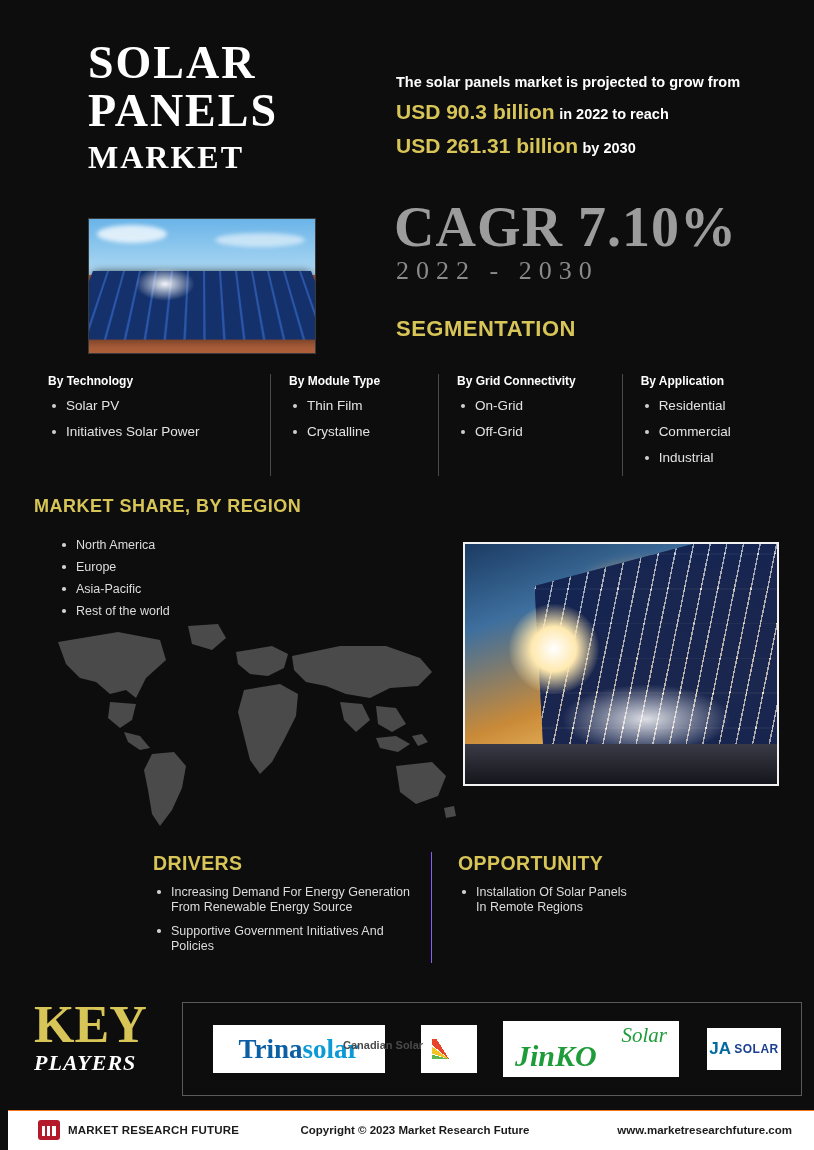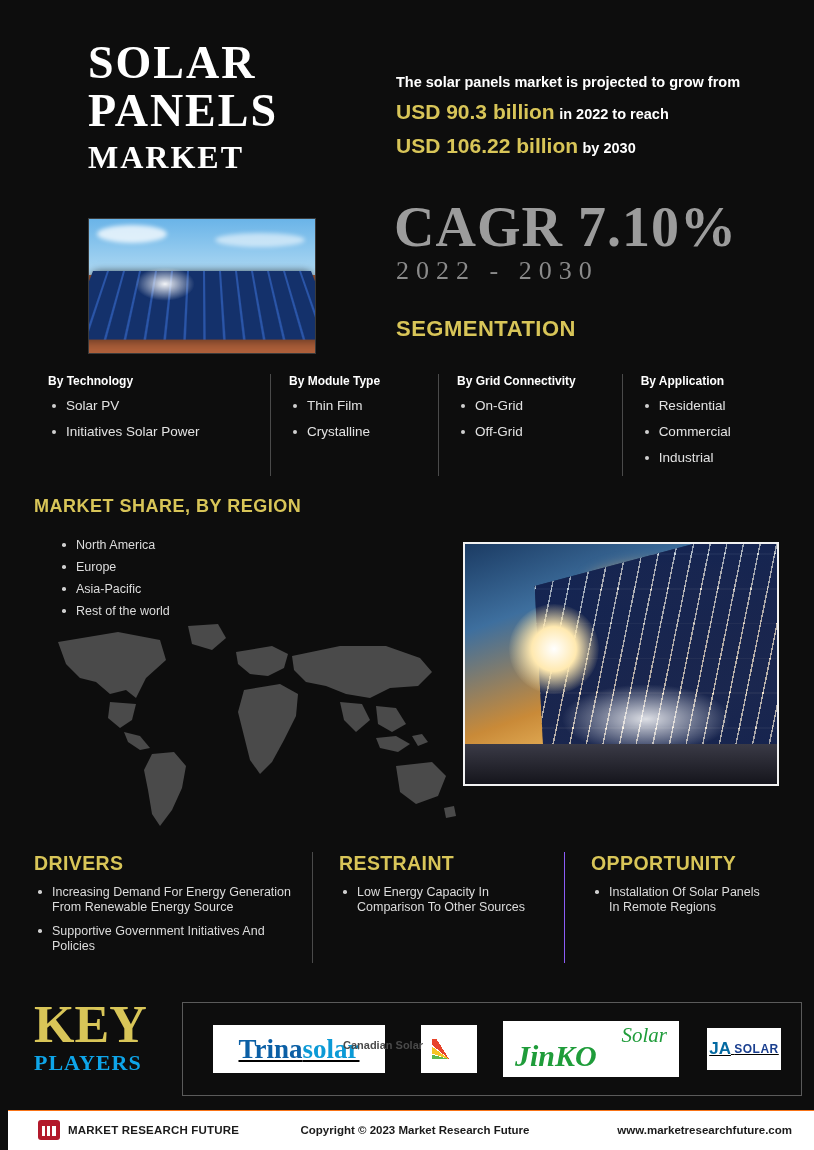--- a/index.html
+++ b/index.html
@@ -290,21 +290,21 @@
   .photo2 .ground {
     position: absolute;
     left: 0; bottom: 0;
     width: 100%; height: 40px;
     background: linear-gradient(#3a3a46, #15151c);
   }
 
   
   .droi {
     position: absolute;
-    left: 34px;
+    left: 27px;
     top: 852px;
     width: 752px;
     display: flex;
     justify-content: center;
   }
   .droi-col { box-sizing: border-box; padding-right: 14px; }
   .droi-col.d1 { width: 278px; }
   .droi-col.d2 { width: 252px; border-left: 1px solid #4a4a4a; padding-left: 26px; }
   .droi-col.d3 { width: 222px; border-left: 1px solid #8b5cf6; padding-left: 26px; }
   .droi-head {
@@ -341,44 +341,44 @@
     width: 150px;
   }
   .kp-key {
     color: #d8c558;
     font-size: 52px;
     font-weight: bold;
     line-height: 50px;
     font-family: "Liberation Serif", serif;
   }
   .kp-players {
-    color: #0ea5e9;
+    color: #ffffff;
     font-size: 22px;
     font-weight: bold;
     letter-spacing: 1px;
     font-family: "Liberation Serif", serif;
+    font-style: italic;
   }
   .kp-box {
     position: absolute;
     left: 182px;
     top: 1002px;
     width: 618px;
     height: 92px;
     border: 1px solid #5a5a5a;
     display: flex;
     align-items: center;
   }
   .logo {
     background: #ffffff;
     margin-left: 30px;
     display: flex;
     align-items: center;
     justify-content: center;
     box-sizing: border-box;
-    text-decoration: underline;
   }
   .logo-trina {
     width: 172px; height: 48px;
     font-size: 27px; font-weight: bold;
     font-family: "Liberation Serif", serif;
   }
   .logo-trina .t1 { color: #0b5fa5; }
   .logo-trina .t2 { color: #0b9ad6; }
   .logo-canadian {
     width: 56px; height: 48px;
@@ -514,21 +514,21 @@
     <div class="glare"></div>
   </div>
 
   <div class="header-stats">
     <div class="stat-intro">The solar panels market is projected to grow from</div>
     <div class="stat-row">
       <span class="stat-val">USD 90.3 billion</span>
       <span class="stat-sub">in 2022 to reach</span>
     </div>
     <div class="stat-row">
-      <span class="stat-val">USD 106.22 billion</span>
+      <span class="stat-val">USD 261.31 billion</span>
       <span class="stat-sub">by 2030</span>
     </div>
   </div>
 
   <div class="cagr">CAGR 7.10%</div>
   <div class="cagr-years">2022 - 2030</div>
   <div class="segmentation-title">SEGMENTATION</div>
 
   <div class="seg-wrap">
     <div class="seg-col c1">
@@ -599,24 +599,20 @@
     <div class="glare2"></div>
     <div class="ground"></div>
   </div>
 
   <div class="droi">
     <div class="droi-col d1">
       <div class="droi-head">DRIVERS</div>
       <div class="droi-item">Increasing Demand For Energy Generation From Renewable Energy Source</div>
       <div class="droi-item">Supportive Government Initiatives And Policies</div>
     </div>
-    <div class="droi-col d2">
-      <div class="droi-head">RESTRAINT</div>
-      <div class="droi-item">Low Energy Capacity In Comparison To Other Sources</div>
-    </div>
     <div class="droi-col d3">
       <div class="droi-head">OPPORTUNITY</div>
       <div class="droi-item">Installation Of Solar Panels In Remote Regions</div>
     </div>
   </div>
 
   <div class="kp-label">
     <div class="kp-key">KEY</div>
     <div class="kp-players">PLAYERS</div>
   </div>

